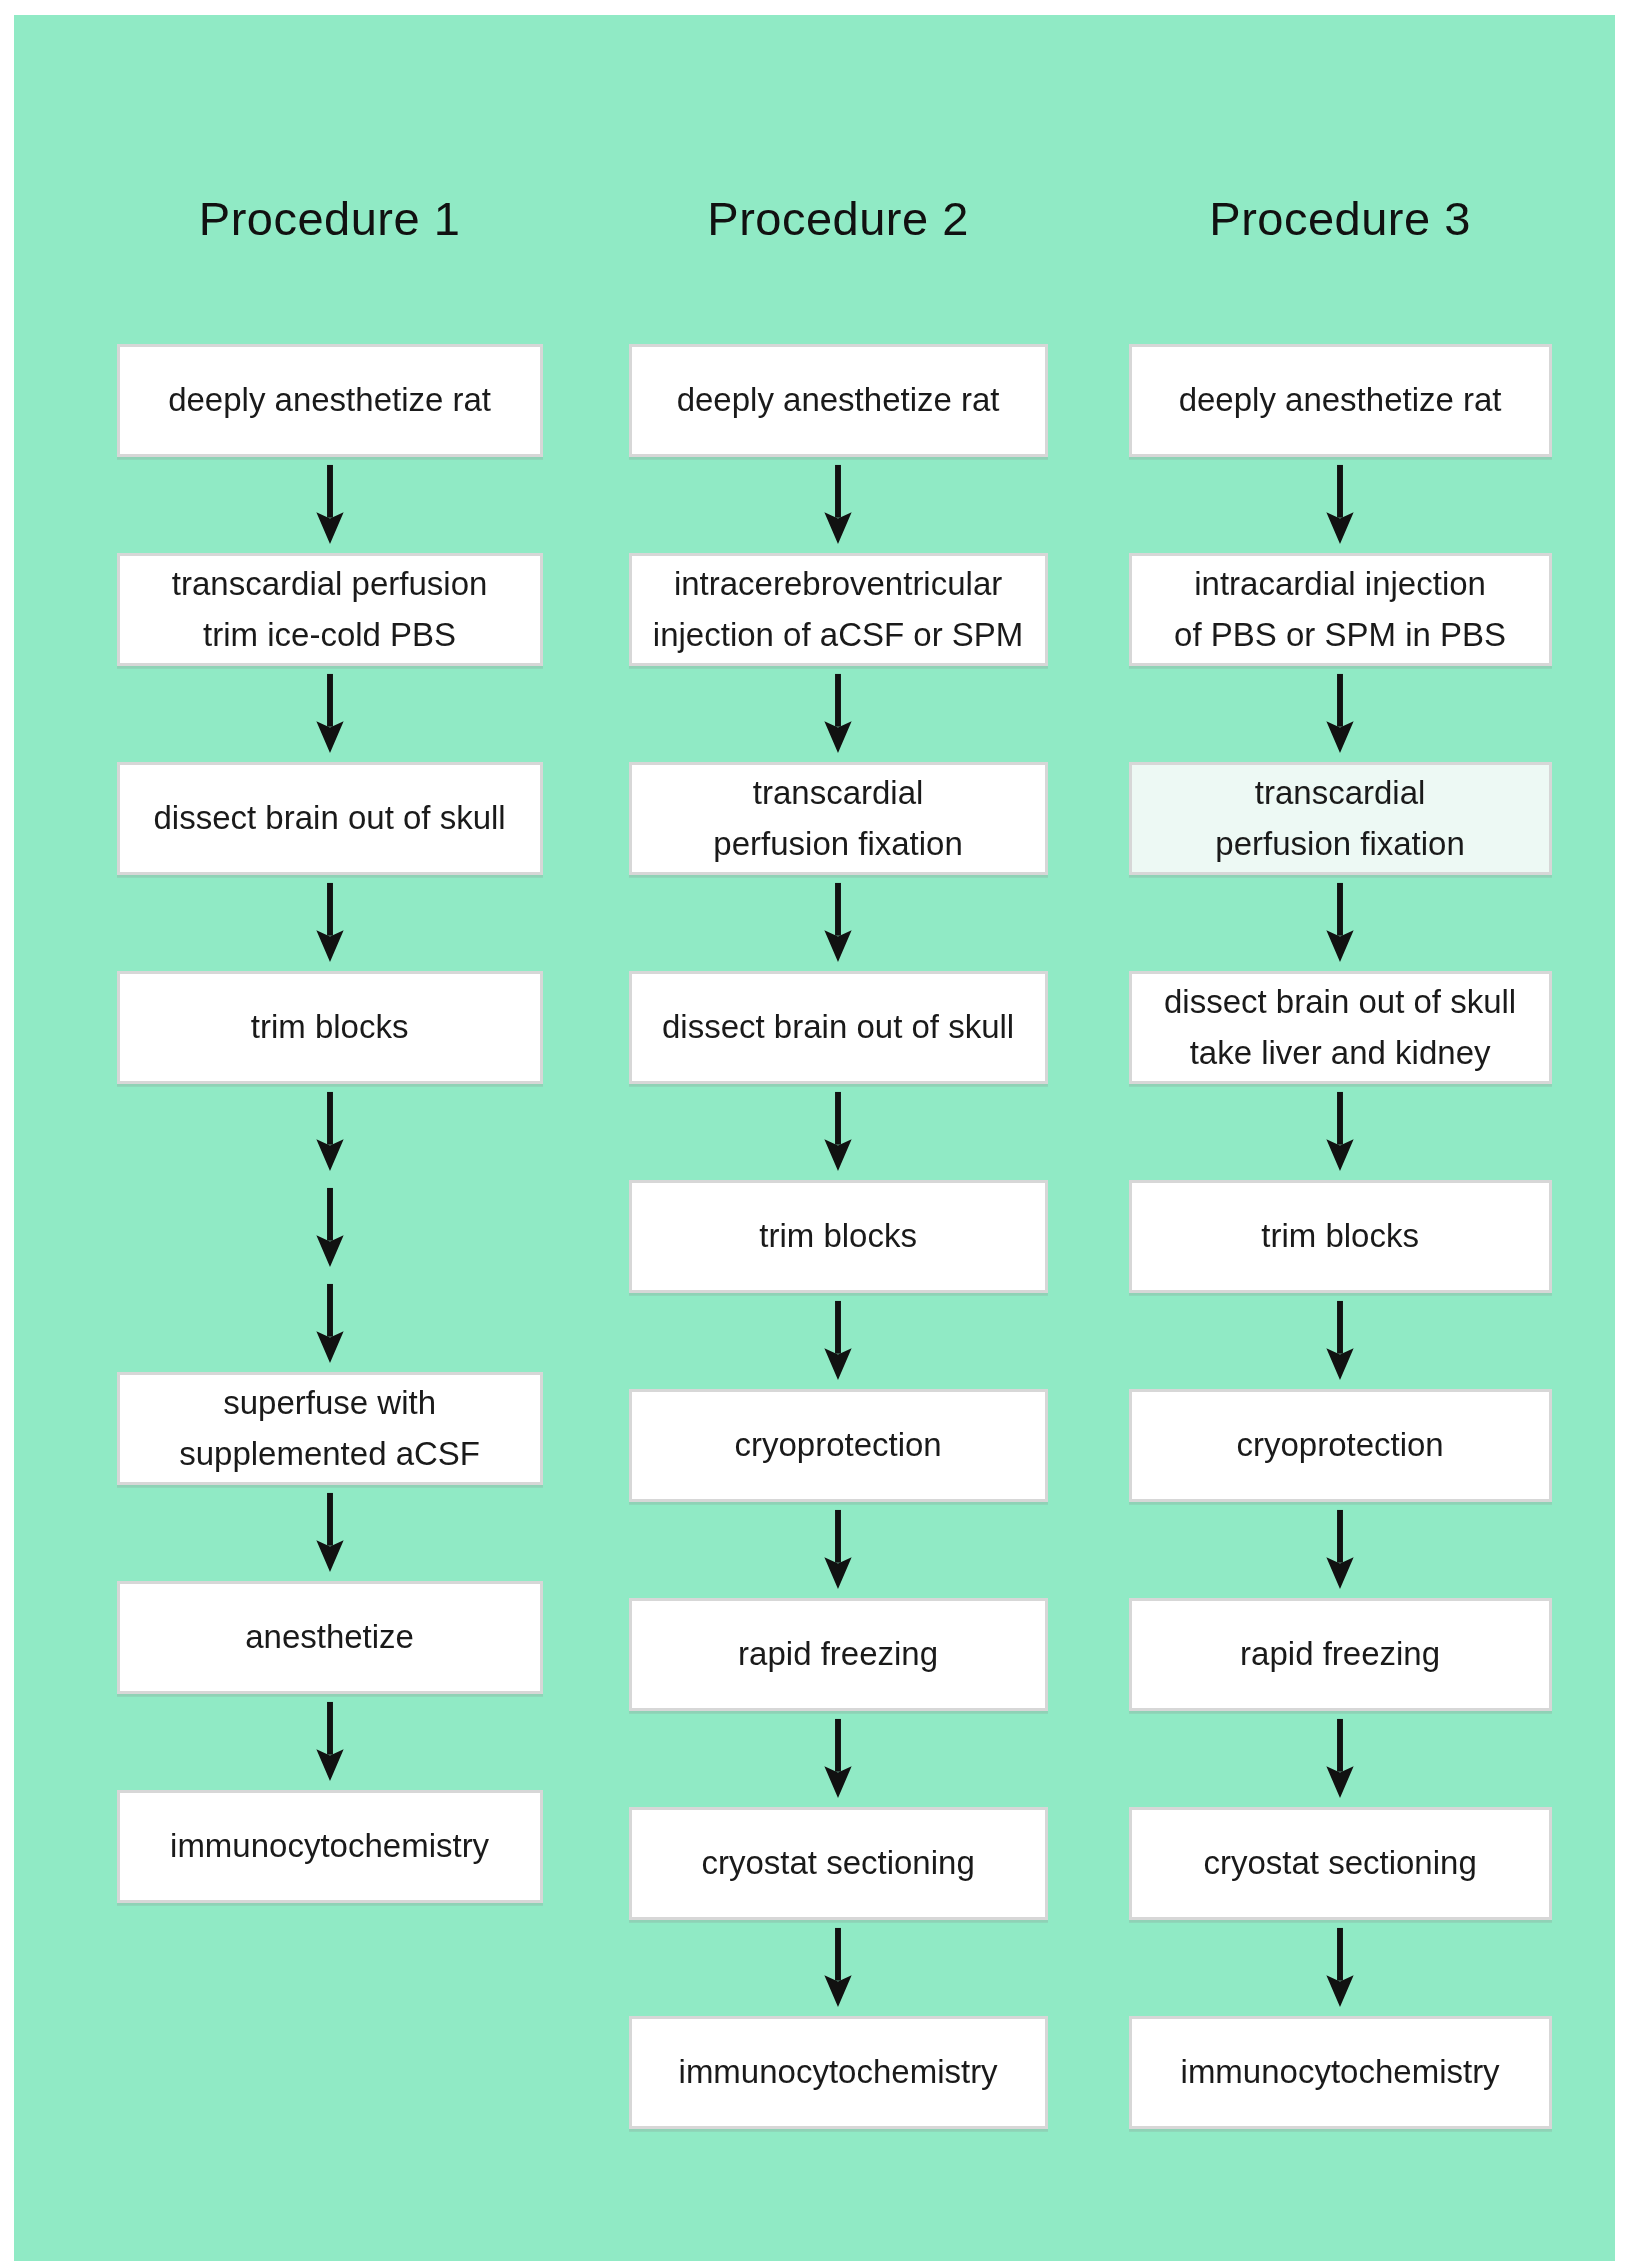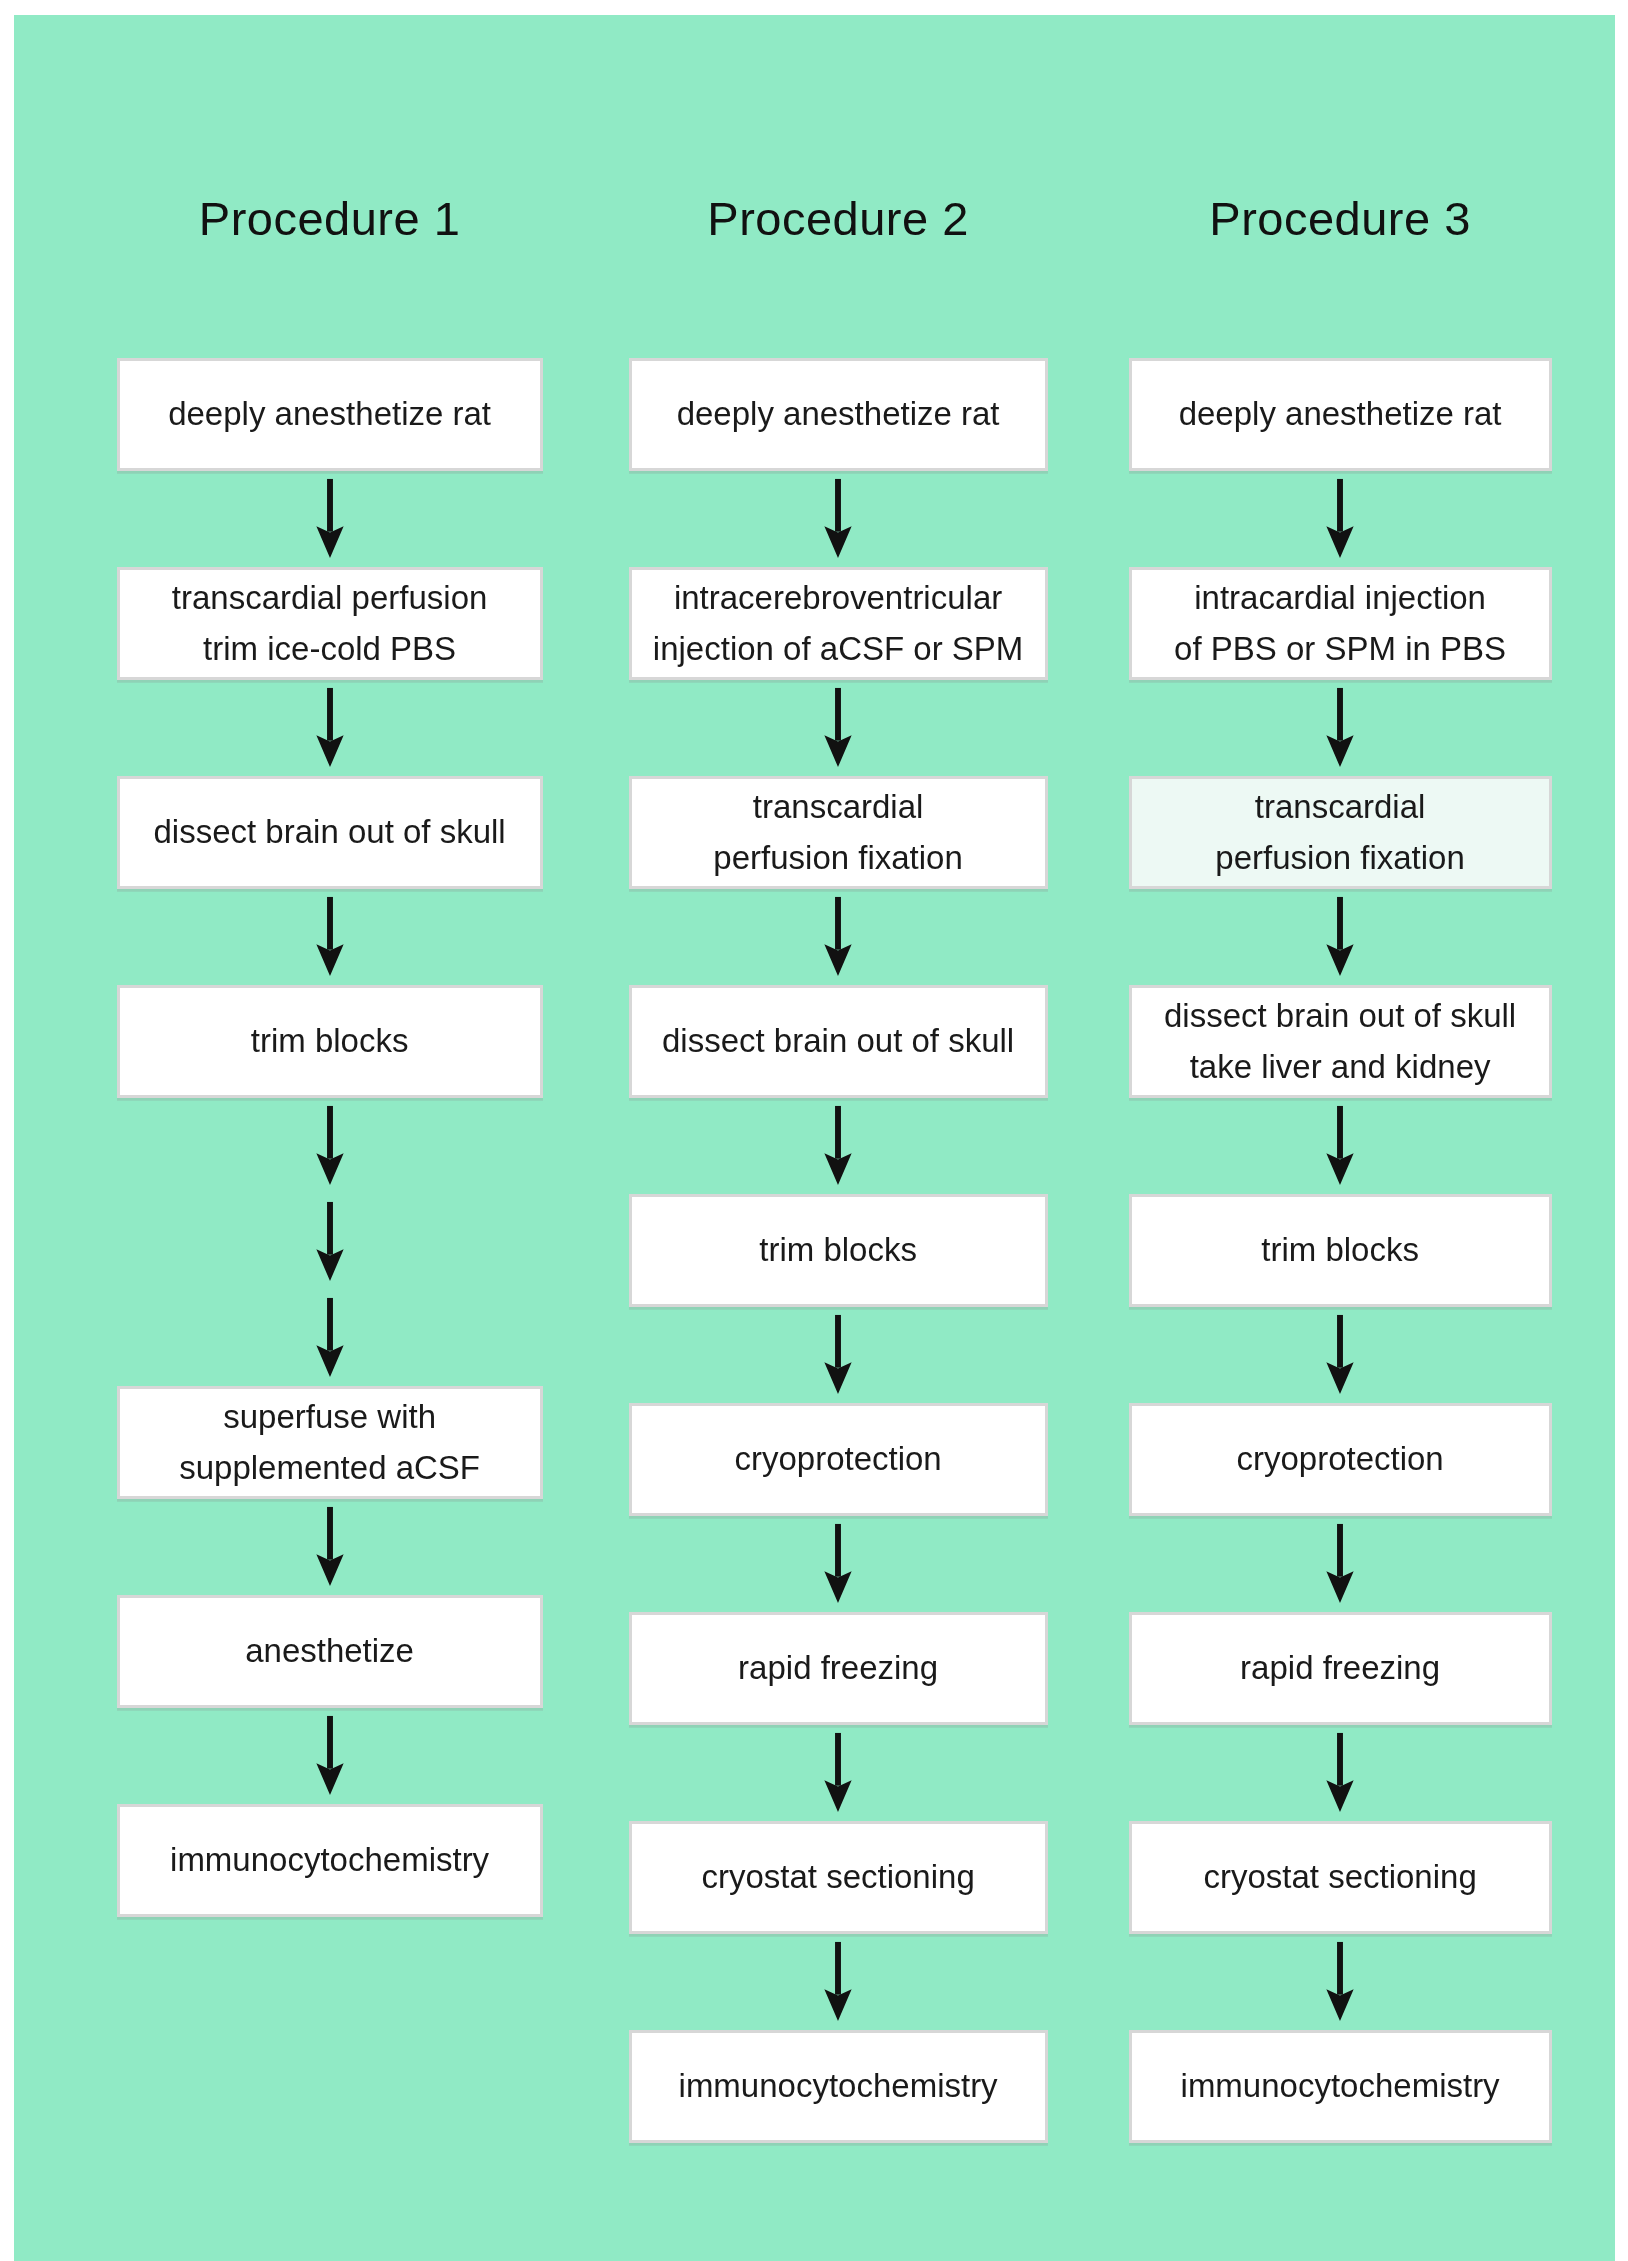--- a/index.html
+++ b/index.html
@@ -42,21 +42,20 @@
     color: #111111;
     letter-spacing: 0.5px;
   }
   .stack {
     position: absolute;
     top: 329px;
     left: 0;
     width: 100%;
     display: flex;
     flex-direction: column;
-    margin-top: 14px;
   }
   .box {
     box-sizing: border-box;
     height: 113px;
     width: 100%;
     border: 3.2px solid #d7d7d7;
     background: #ffffff;
     display: flex;
     align-items: center;
     justify-content: center;

